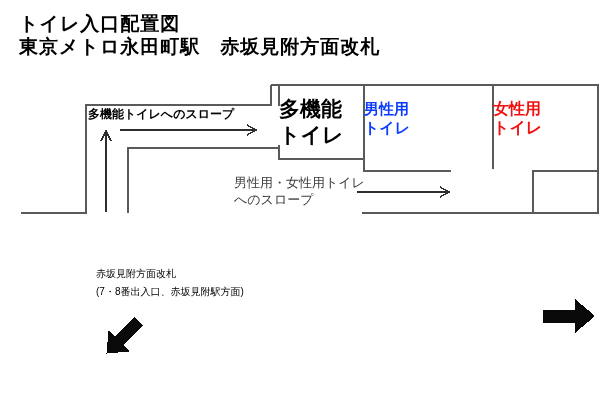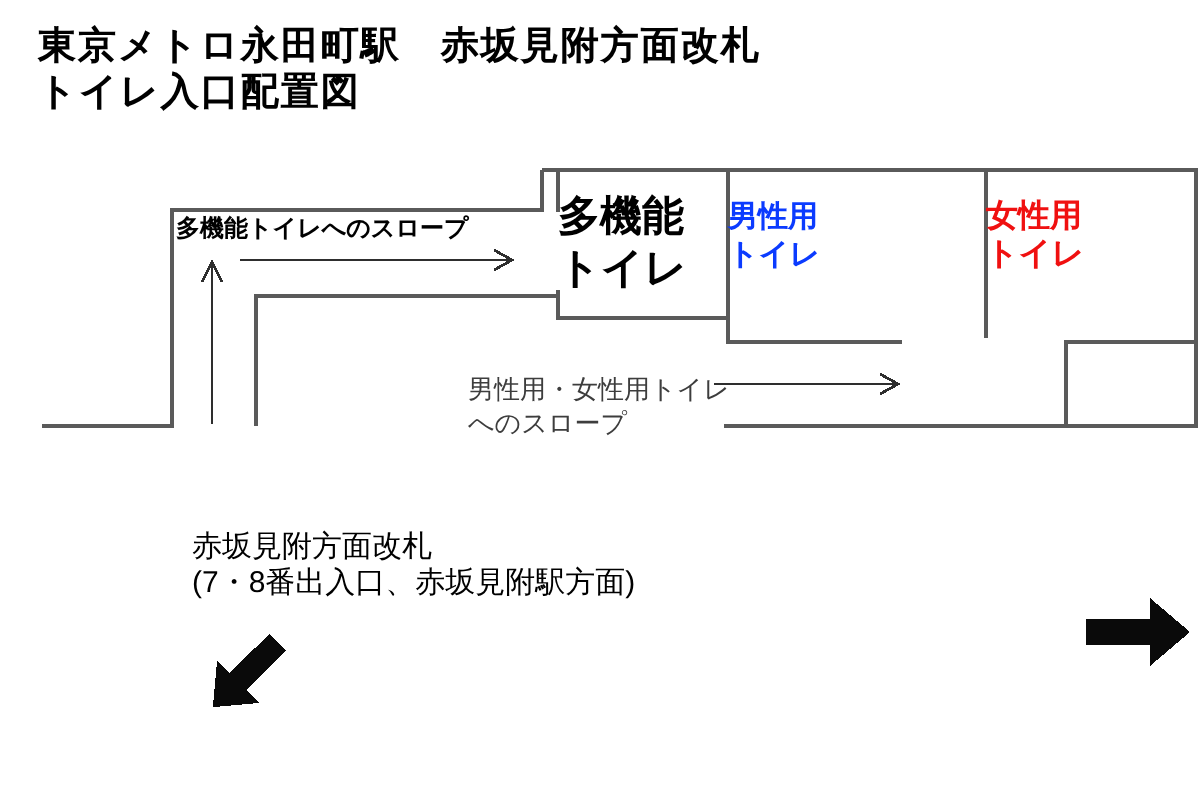--- a/index.html
+++ b/index.html
@@ -18,32 +18,32 @@
   .plan{position:absolute;left:0;top:0;}
   .walls line{stroke:var(--wall,#5a5a5a);stroke-width:2;}
   .thin-arrows path{stroke:var(--arrow,#2e2e2e);stroke-width:1.4;fill:none;}
   .big-arrows polygon{fill:var(--big-arrow,#0a0a0a);stroke:none;}
   .lbl{position:absolute;white-space:pre-line;}
   .lbl-accessible-slope{left:88px;top:106px;font-size:12px;font-weight:bold;}
   .lbl-room{font-weight:bold;}
   .lbl-accessible-room{left:279px;top:96px;width:85px;font-size:21px;line-height:26px;}
   .lbl-mens-room{left:364px;top:99px;width:129px;font-size:15px;line-height:19px;color:var(--mens,#0b3bff);}
   .lbl-womens-room{left:493px;top:99px;width:111px;font-size:16px;line-height:19px;color:var(--womens,#f01010);}
-  .lbl-mw-slope{left:234px;top:186px;font-size:13px;line-height:17px;color:var(--muted-text,#3d3d3d);}
-  .lbl-gate{left:96px;top:265px;font-size:15px;line-height:18px;}
+  .lbl-mw-slope{left:234px;top:174px;font-size:13px;line-height:17px;color:var(--muted-text,#3d3d3d);}
+  .lbl-gate{left:96px;top:265px;font-size:10px;line-height:18px;}
   .lbl-platform{left:414px;top:262px;font-size:14px;line-height:17px;}
 </style>
 </head>
 <body>
 
 <div class="page">
 
   <h1 class="title">
+      <span>トイレ入口配置図</span>
       <span>東京メトロ永田町駅　赤坂見附方面改札</span>
-      <span>トイレ入口配置図</span>
     </h1>
 
   <svg class="plan" width="600" height="400" viewBox="0 0 600 400" shape-rendering="crispEdges">
     <g class="walls">
       <line x1="85" y1="105" x2="272" y2="105"></line>
       <line x1="271" y1="85" x2="271" y2="106"></line>
       <line x1="271" y1="85" x2="599" y2="85"></line>
       <line x1="86" y1="105" x2="86" y2="214"></line>
       <line x1="21" y1="213" x2="87" y2="213"></line>
       <line x1="128" y1="148" x2="128" y2="213"></line>

